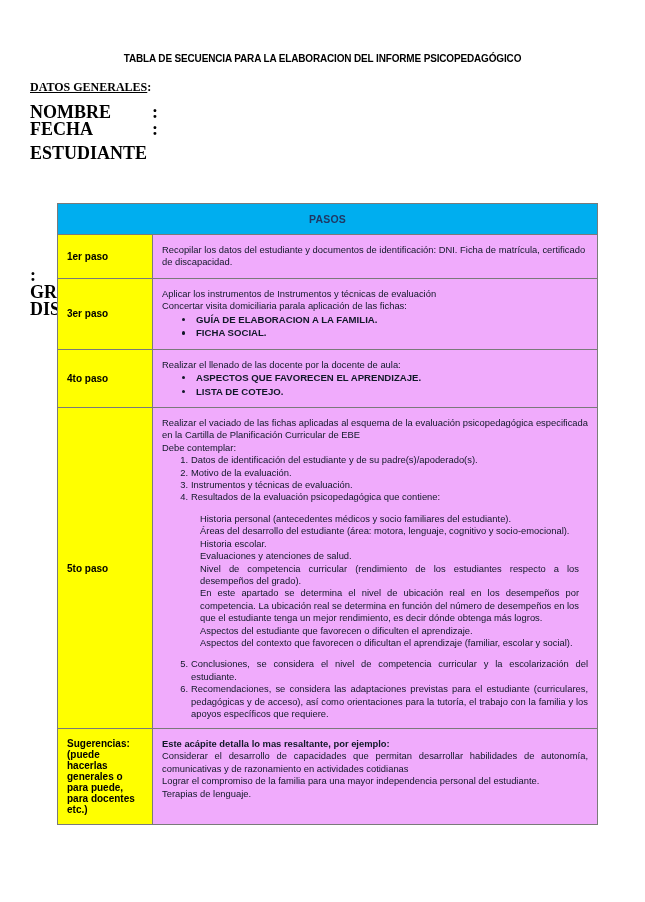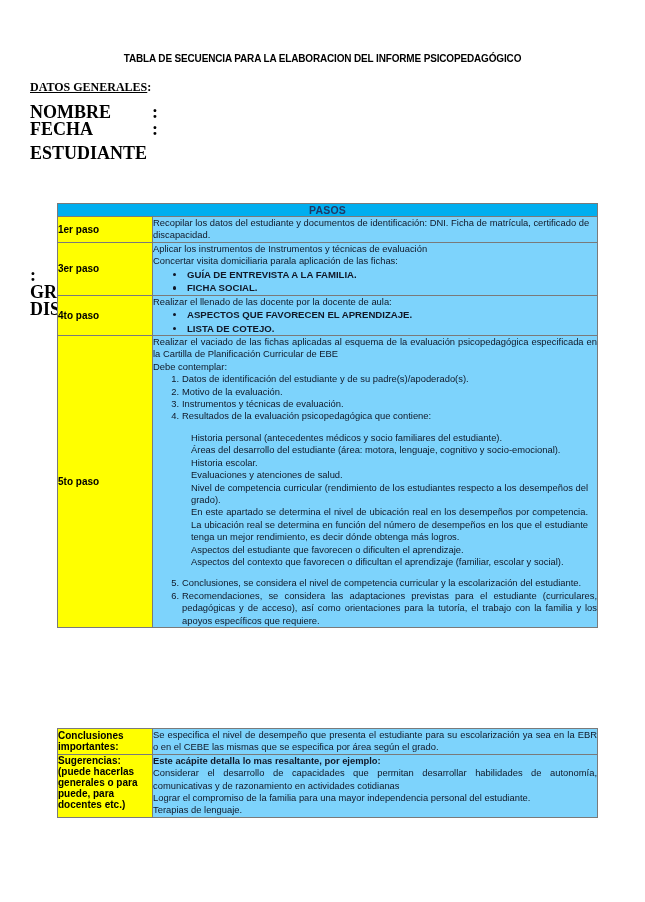--- a/index.html
+++ b/index.html
@@ -79,21 +79,21 @@
   
   .tbl {
     position: absolute;
     left: 57px;
     width: 540px;
     border-collapse: collapse;
     table-layout: fixed;
   }
   .tbl td, .tbl th {
     border: 1px solid #7a7a7a;
-    padding: 0;
+    padding: 9px;
     vertical-align: top;
   }
 
   .tbl-main { top: 203px; }
   .tbl-bottom { top: 728px; }
 
   col.c-step { width: 95px; }
   col.c-body { width: 445px; }
 
   .th-pasos {
@@ -111,21 +111,21 @@
     background: #ffff00;
     color: #000000;
     font-weight: bold;
     font-size: 10px;
     padding: 4px 0 4px 8px;
     vertical-align: middle;
   }
   .cell-step.mid { vertical-align: middle; }
 
   .cell-body {
-    background: #7dd3fc;
+    background: #f0abfc;
     color: #101828;
     font-size: 9.4px;
     line-height: 12.4px;
     padding: 3px 7px 3px 7px;
   }
 
   .cell-body p {
     margin: 0;
   }
   .cell-body p.just {
@@ -250,21 +250,21 @@
         </td>
       </tr>
 
 
       <tr>
         <td class="cell-step mid">3er paso</td>
         <td class="cell-body">
           <p>Aplicar los instrumentos de Instrumentos y técnicas de evaluación</p>
           <p>Concertar visita domiciliaria parala aplicación de las fichas:</p>
           <ul class="bullets">
-            <li>GUÍA DE ENTREVISTA A LA FAMILIA.</li>
+            <li>GUÍA DE ELABORACION A LA FAMILIA.</li>
             <li>FICHA SOCIAL.</li>
           </ul>
         </td>
       </tr>
 
       <tr>
         <td class="cell-step mid">4to paso</td>
         <td class="cell-body">
           <p>Realizar el llenado de las docente por la docente de aula:</p>
           <ul class="bullets">
@@ -303,26 +303,20 @@
       </tr>
     </tbody>
   </table>
 
   <table class="tbl tbl-bottom">
     <colgroup>
       <col class="c-step">
       <col class="c-body">
     </colgroup>
     <tbody>
-      <tr>
-        <td class="cell-step mid">Conclusiones importantes:</td>
-        <td class="cell-body">
-          <p class="just">Se especifica el nivel de desempeño que presenta el estudiante para su escolarización ya sea en la EBR o en el CEBE las mismas que se especifica por área según el grado.</p>
-        </td>
-      </tr>
 
       <tr>
         <td class="cell-step">Sugerencias: (puede hacerlas generales o para puede, para docentes etc.)</td>
         <td class="cell-body">
           <p class="bold-line">Este acápite detalla lo mas resaltante, por ejemplo:</p>
           <p class="just">Considerar el desarrollo de capacidades que permitan desarrollar habilidades de autonomía, comunicativas y de razonamiento en actividades cotidianas</p>
           <p class="just">Lograr el compromiso de la familia para una mayor independencia personal del estudiante.</p>
           <p>Terapias de lenguaje.</p>
         </td>
       </tr>

